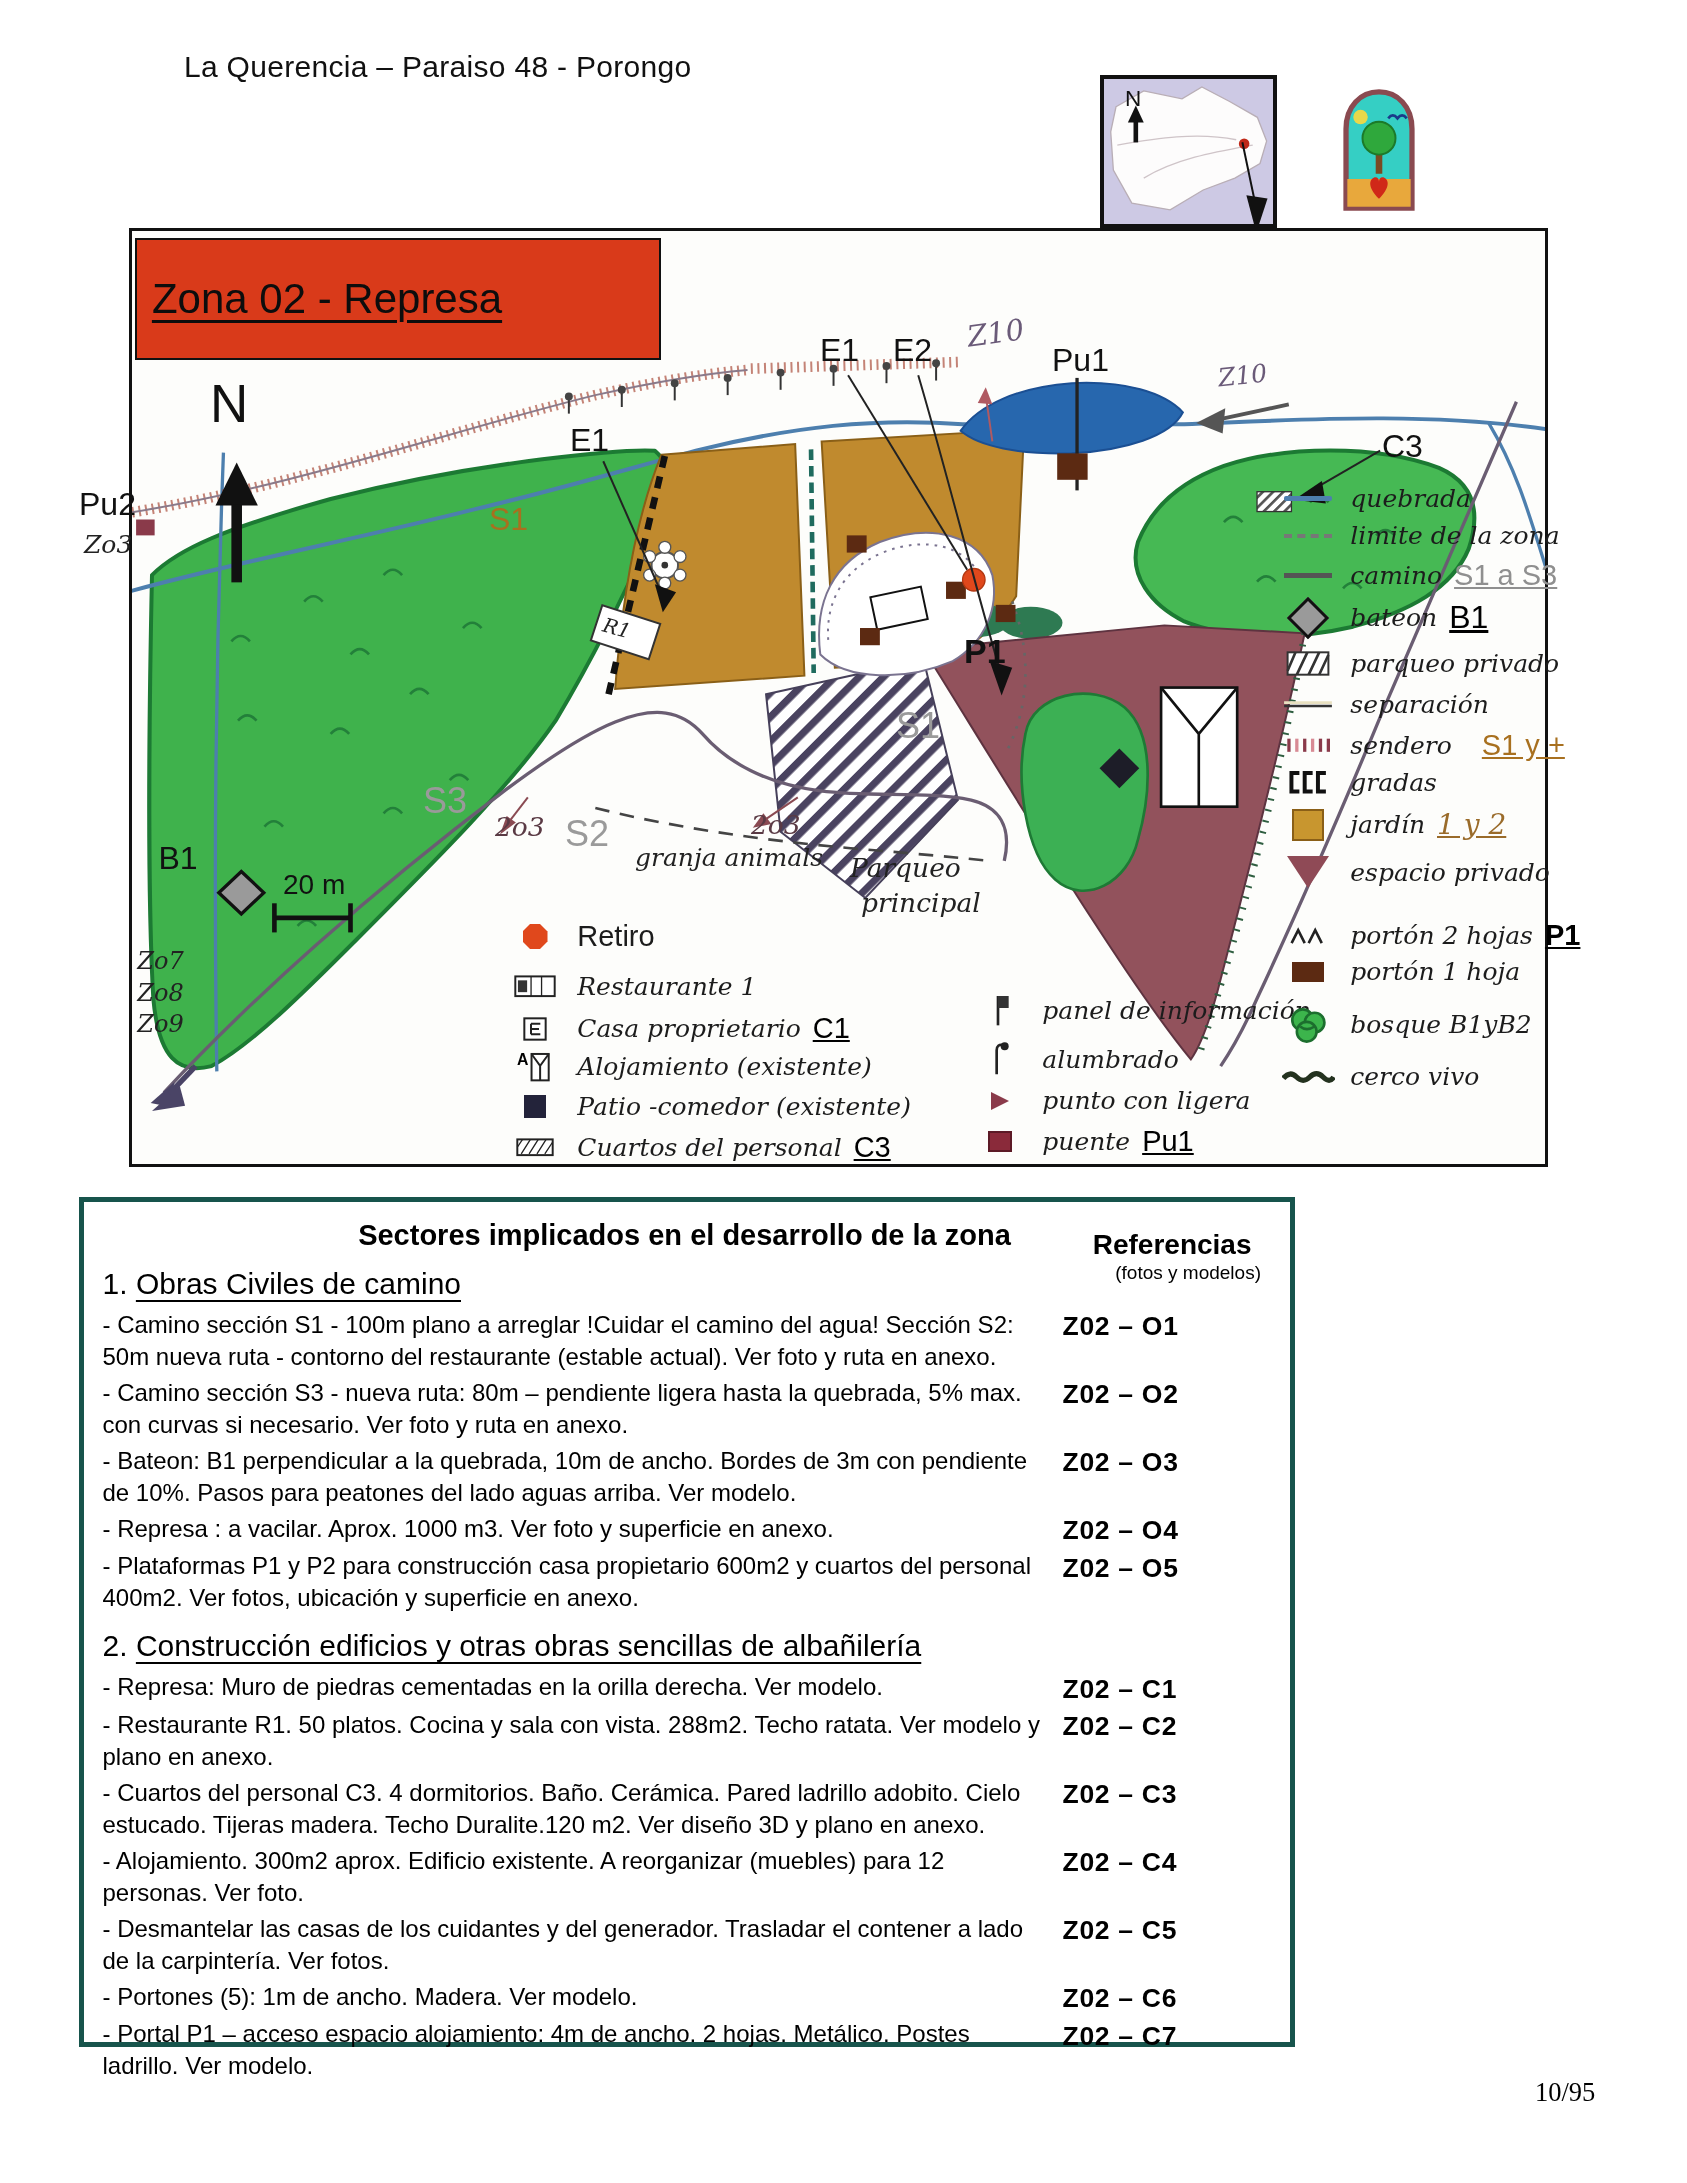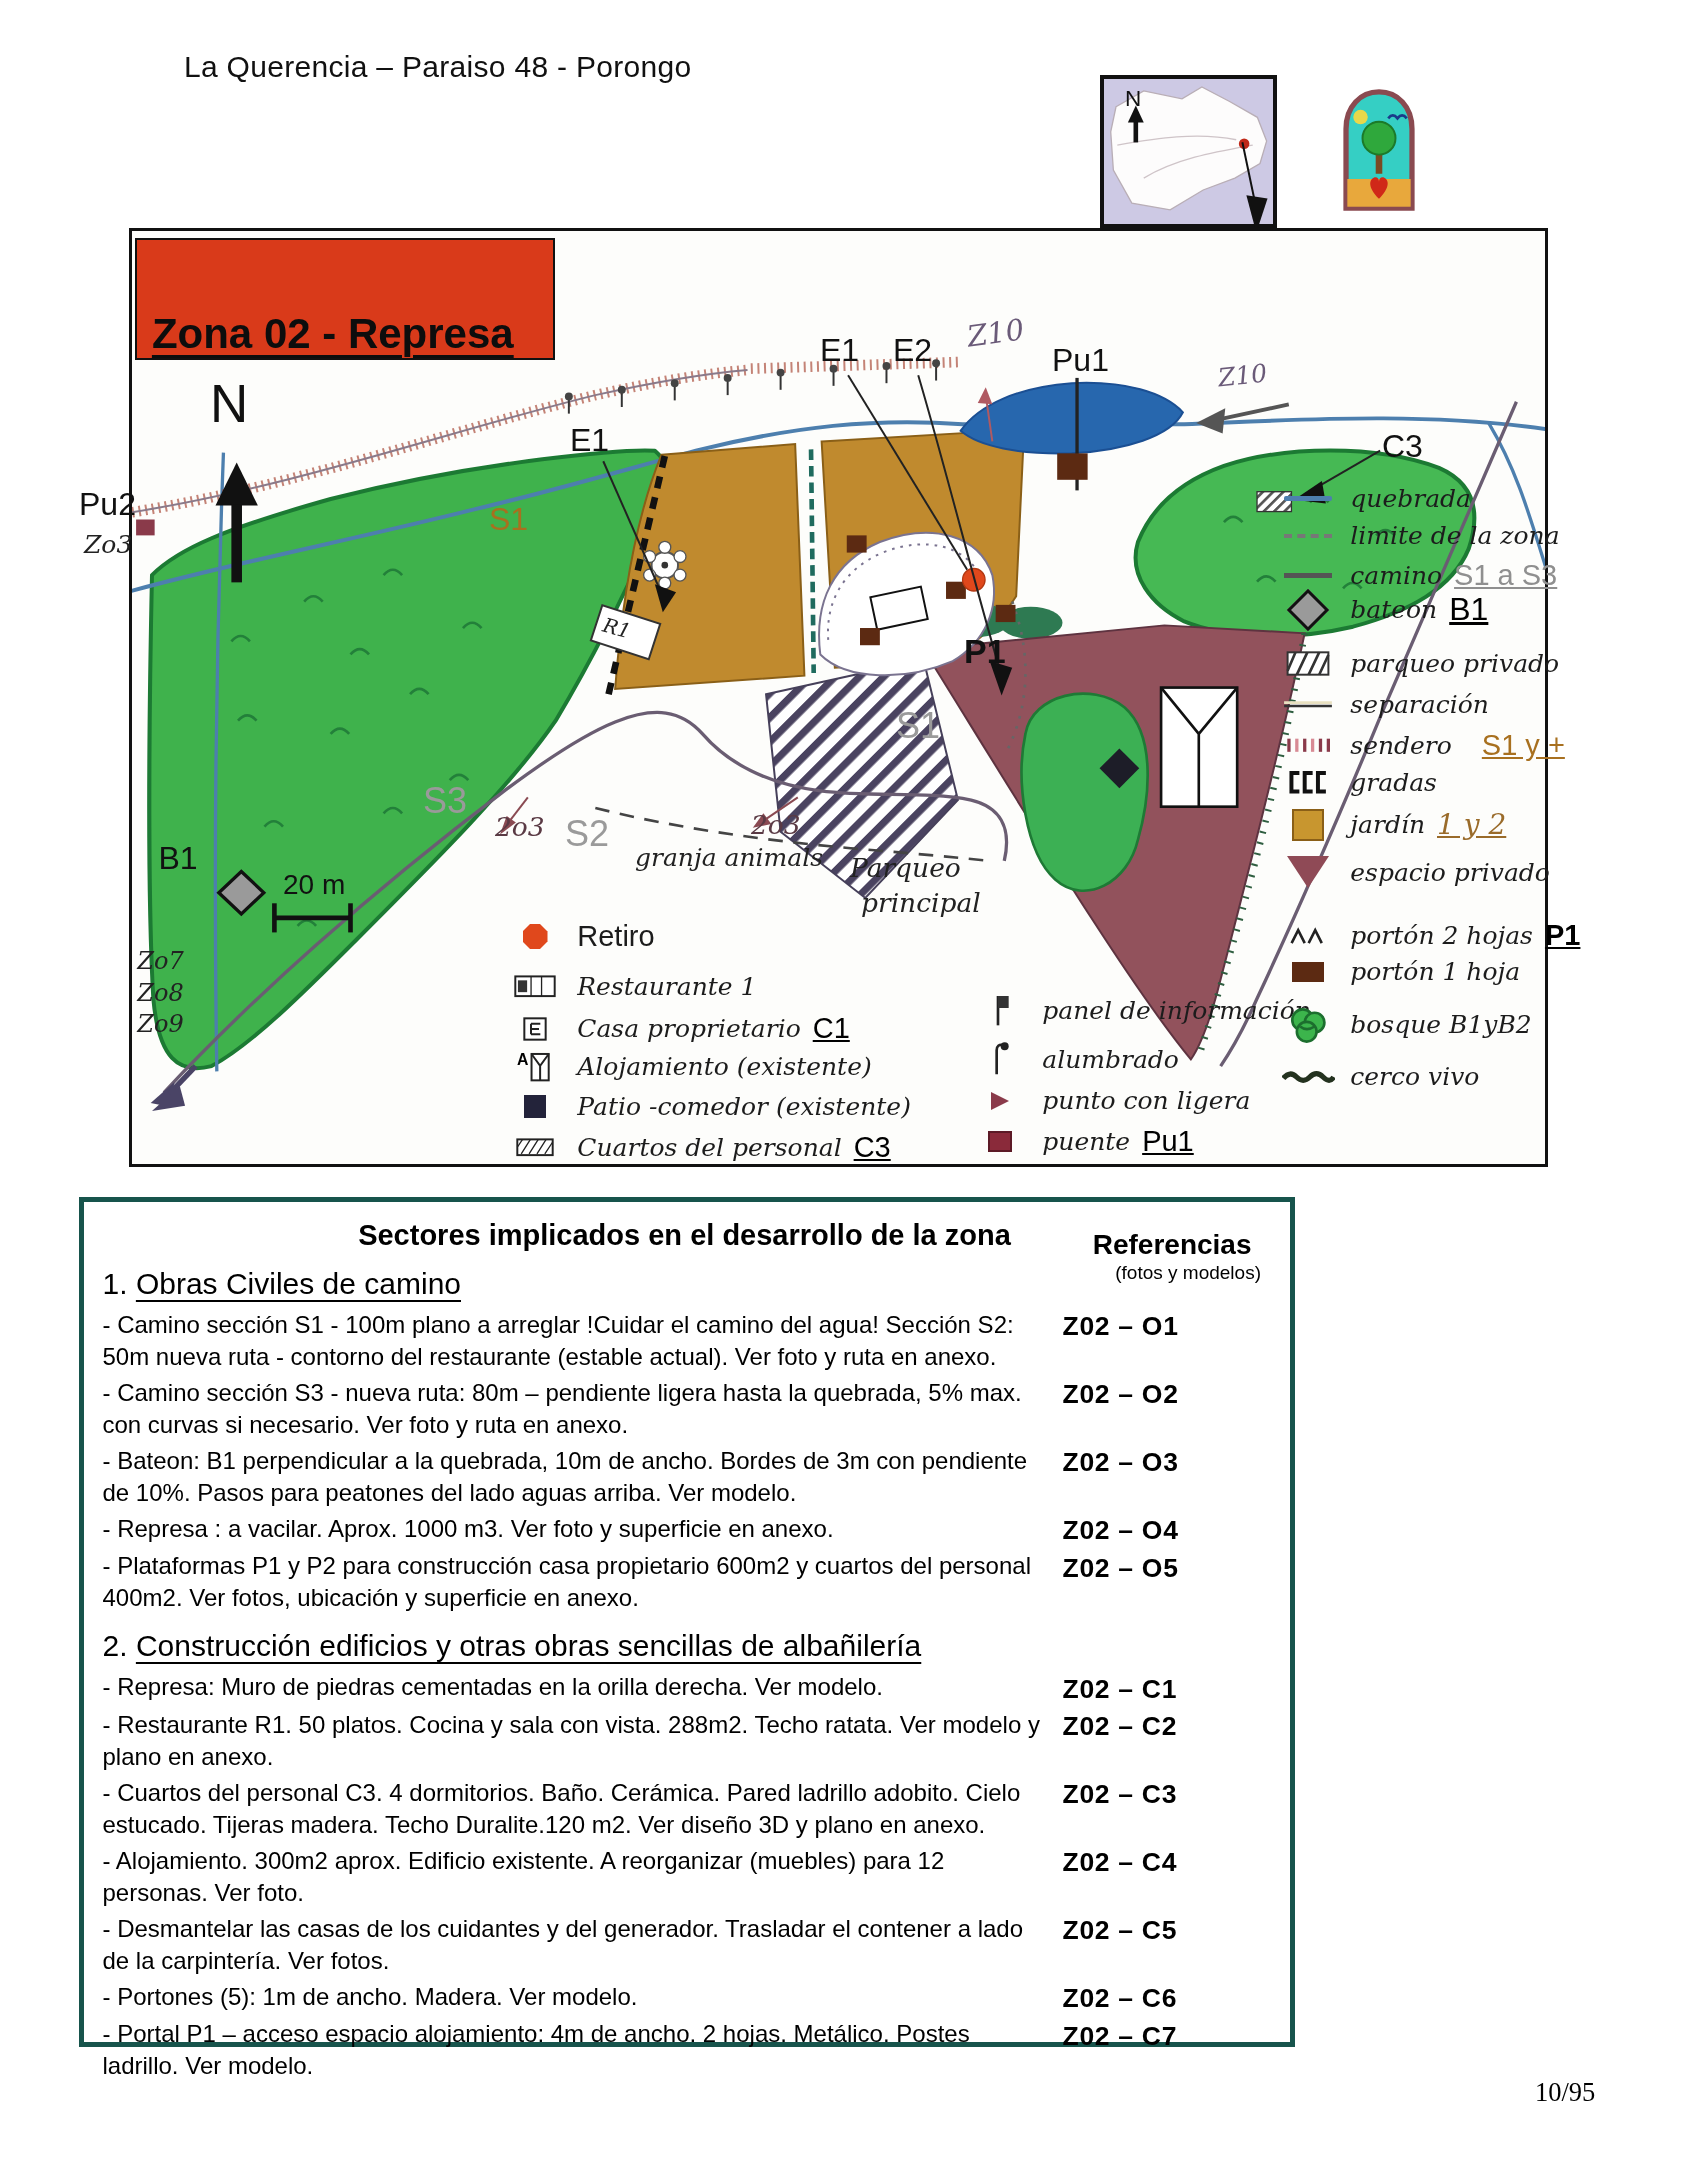--- a/index.html
+++ b/index.html
@@ -10,21 +10,21 @@
   .doc-title{position:absolute;left:184px;top:50px;font-size:30px;letter-spacing:0.3px;color:#111;}
 
   
   .inset{position:absolute;left:1100px;top:75px;width:177px;height:153px;background:#cdc9e4;border:4.6px solid #111;box-sizing:border-box;}
   .inset .n{position:absolute;left:21px;top:6.6px;font-size:22.5px;color:#111;}
   .logo{position:absolute;left:1342px;top:88px;width:74px;height:124px;}
 
   
   .mapbox{position:absolute;left:129px;top:228px;width:1413px;height:933px;border:3.3px solid #111;background:#fdfdfb;box-sizing:content-box;}
   .mapsvg{position:absolute;left:0;top:0;}
-  .banner{position:absolute;left:3.3px;top:6.6px;width:420px;height:122px;background:#d93a1a;border:2.6px solid #111;box-sizing:border-box;display:flex;align-items:flex-end;padding-left:14.6px;font-weight:bold;}
+  .banner{position:absolute;left:3.3px;top:6.6px;width:526px;height:122px;background:#d93a1a;border:2.6px solid #111;box-sizing:border-box;display:flex;align-items:center;padding-left:14.6px;}
   .banner span{font-size:42px;color:#0d0d0d;text-decoration:underline;text-decoration-thickness:2.6px;text-underline-offset:6.6px;}
 
   .mlbl{position:absolute;font-size:32px;color:#111;white-space:nowrap;}
   .mlbl.gray{color:#9a9a9a;font-size:36px;}
   .mlbl.brown{color:#a8701f;}
   .mlbl.big{font-size:53px;}
   .mlbl.bold{font-weight:bold;font-size:34px;}
   .hw{font-family:"DejaVu Serif",serif;font-style:italic;}
   .mlbl.hw{font-size:25px;color:#222;}
   .mlbl.hw.purple{color:#6a5a78;}
@@ -417,21 +417,21 @@
           </span>
         <span class="lg-tx">limite de la zona</span>
       </div>
       <div class="lg-row" style="left:1143px;top:328px">
         <span class="lg-ic">
             <span class="ic-road"></span>
           </span>
         <span class="lg-tx">camino</span>
         <span class="lg-sfx sfx-gray">S1 a S3</span>
       </div>
-      <div class="lg-row" style="left:1143px;top:360px">
+      <div class="lg-row" style="left:1143px;top:368px">
         <span class="lg-ic">
             <span class="ic-diamond"></span>
           </span>
         <span class="lg-tx">bateon</span>
         <span class="lg-sfx" style="font-size:32px">B1</span>
       </div>
       <div class="lg-row" style="left:1143px;top:418px">
         <span class="lg-ic">
           <svg width="44" height="25" viewBox="0 0 66 38">
               <rect x="2" y="2" width="62" height="34" fill="#fff" stroke="#333" stroke-width="3"></rect>

